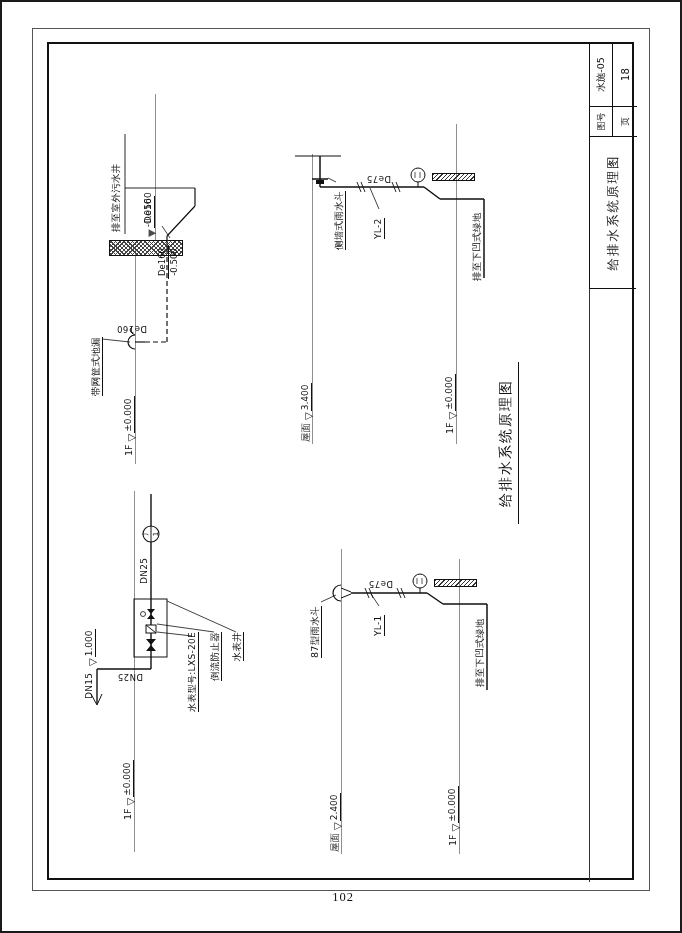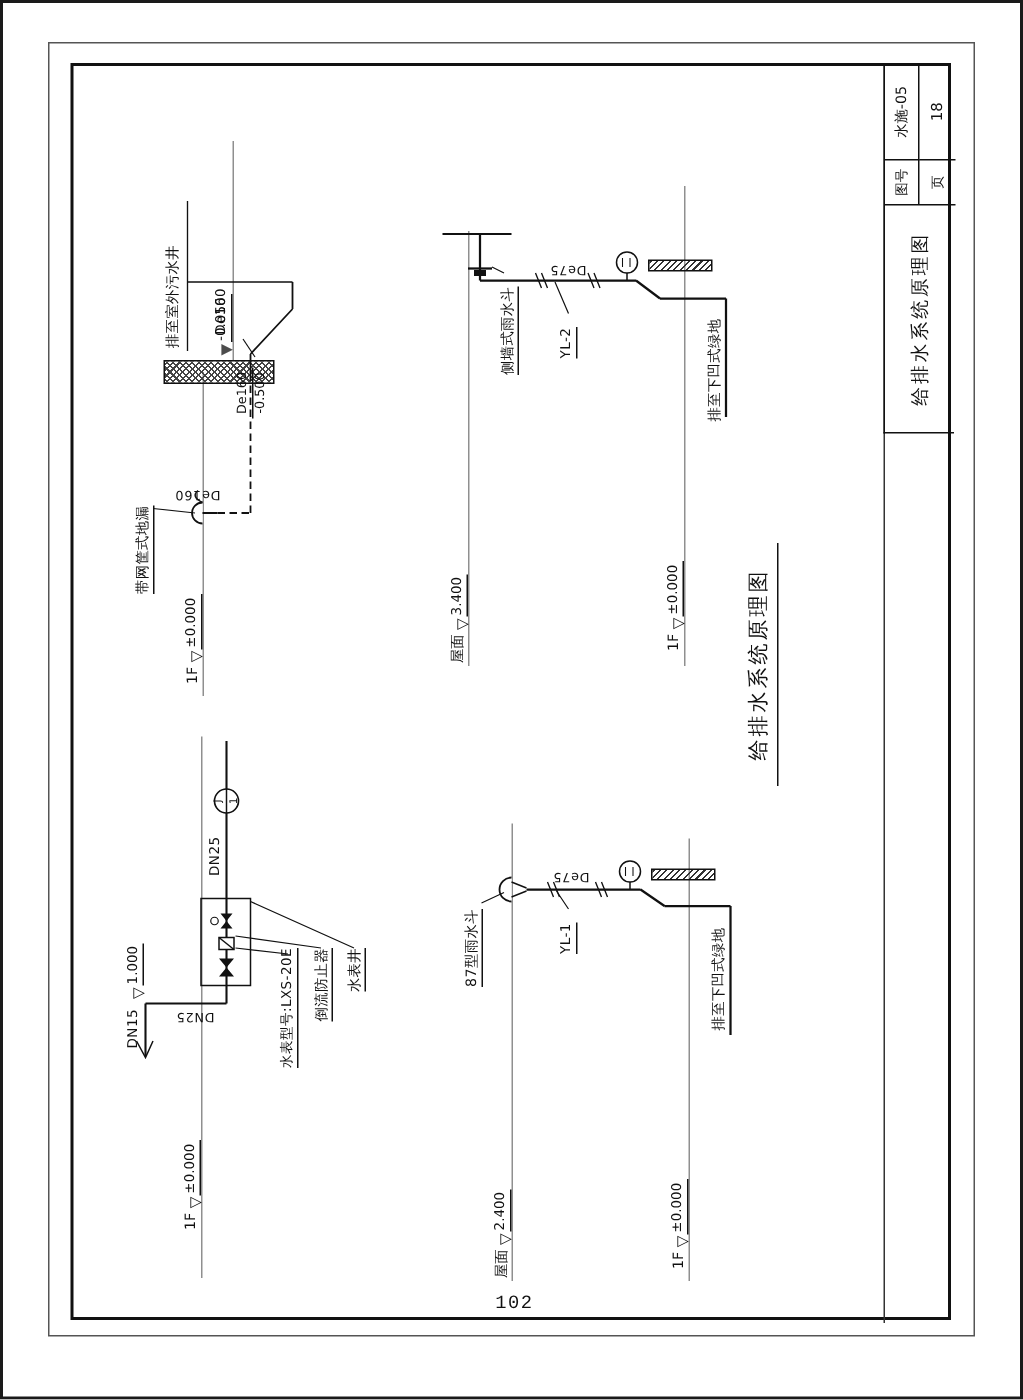--- a/index.html
+++ b/index.html
@@ -40,22 +40,22 @@
           border-left:1px solid #111;border-top:1px solid #111;box-sizing:border-box;}
   .tb-cell{position:absolute;display:flex;align-items:center;justify-content:center;box-sizing:border-box;}
   .tb-title{left:0;top:0;width:152px;height:47px;border-right:1px solid #111;
             font-size:12.5px;letter-spacing:2px;}
   .tb-nolab{left:152px;top:0;width:30px;height:23px;border-right:1px solid #111;
             border-bottom:1px solid #111;font-size:9px;}
   .tb-noval{left:182px;top:0;width:63px;height:23px;border-bottom:1px solid #111;font-size:9.5px;}
   .tb-pglab{left:152px;top:23px;width:30px;height:24px;border-right:1px solid #111;font-size:9px;}
   .tb-pgval{left:182px;top:23px;width:63px;height:24px;font-size:10px;}
   .sep{position:absolute;left:0;top:540px;width:838px;height:1px;background:#333;}
-  .pagenum{position:absolute;left:311px;top:860px;width:60px;text-align:center;
-           font-size:12.5px;font-family:Liberation Mono, monospace;letter-spacing:1px;}
+  .pagenum{position:absolute;left:311px;top:888px;width:60px;text-align:center;
+           font-size:12.5px;font-family:Liberation Serif, serif;letter-spacing:1px;}
   .bubble-txt{position:absolute;font-size:7px;line-height:8px;width:14px;text-align:center;}
 </style>
 </head>
 <body>
 
 <div class="page">
   <div class="outer-border"></div>
 
   <div class="frame">
     <div class="land">

